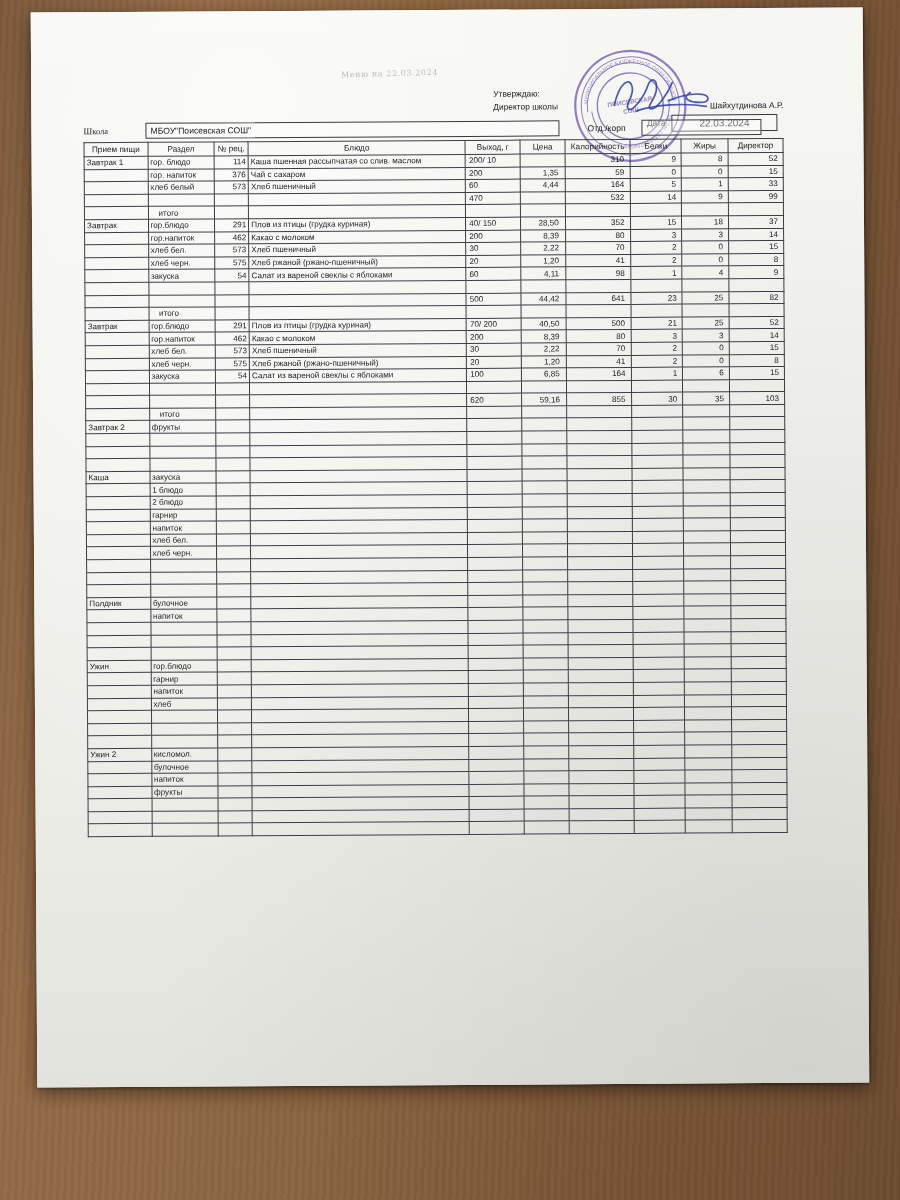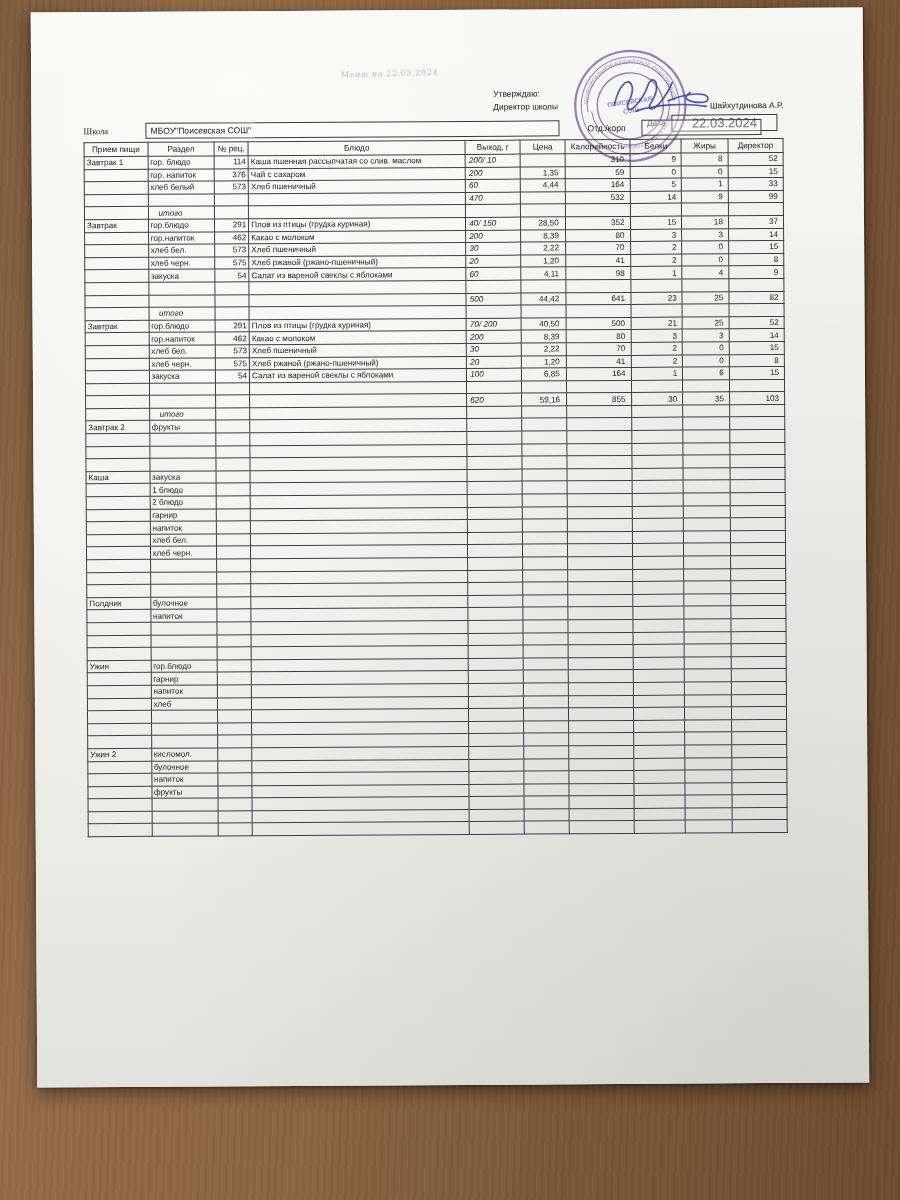--- a/index.html
+++ b/index.html
@@ -88,21 +88,21 @@
   }
   .approve .row { display: flex; align-items: center; }
   .approve .lbl { white-space: nowrap; }
   .approve .sign-name { margin-left: auto; white-space: nowrap; }
   .approve .date-row { display: flex; align-items: center; margin-top: 2px; }
   .approve .date-lbl { width: 172px; text-align: right; padding-right: 6px; }
   .approve .date-box {
     border: 1px solid #3a3a44;
     width: 96px;
     text-align: center;
-    font-size: 13px;
+    font-size: 10px;
     padding: 1px 4px;
     background: rgba(255,255,255,.3);
   }
 
   
   .stamp {
     position: absolute;
     left: 524px;
     top: 22px;
     width: 150px;
@@ -179,22 +179,22 @@
   .c-sect   { width: 63px; }
   .c-rec    { width: 32px; text-align: right; }
   .c-dish   { width: 205px; }
   .c-out    { width: 52px; text-align: center; }
   .c-price  { width: 42px; text-align: right; padding-right: 6px !important; }
   .c-cal    { width: 62px; text-align: right; padding-right: 6px !important; }
   .c-prot   { width: 48px; text-align: right; padding-right: 5px !important; }
   .c-fat    { width: 44px; text-align: right; padding-right: 5px !important; }
   .c-carb   { width: 52px; text-align: right; padding-right: 5px !important; }
 
-  td.out-val { text-align: left; padding-left: 3px !important; font-style: italic; }
-  td.itg { font-style: italic; padding-left: 10px !important; }
+  td.out-val { text-align: left; padding-left: 3px !important; }
+  td.itg { padding-left: 10px !important; }
 
   
   .edge {
     position: absolute;
     right: -3px;
     top: 0;
     width: 3px;
     height: 100%;
     background: linear-gradient(90deg, rgba(0,0,0,.25), rgba(0,0,0,0));
   }

